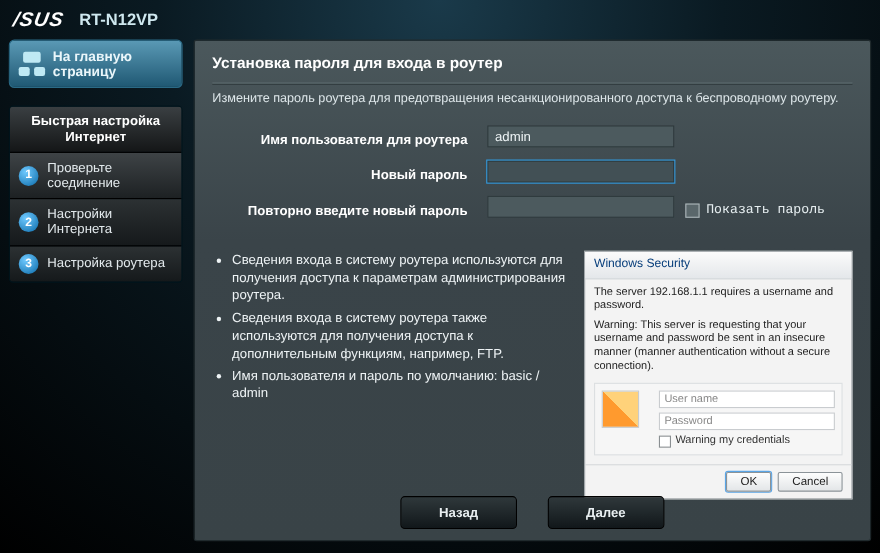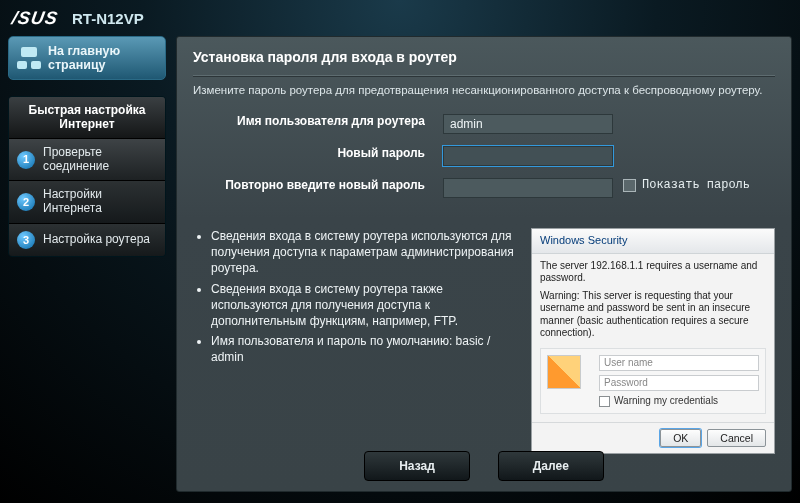--- a/index.html
+++ b/index.html
@@ -32,21 +32,21 @@
   .step.sel::after{ content:""; position:absolute; right:-9px; top:50%; transform:translateY(-50%); width:0;height:0;border-top:9px solid transparent;border-bottom:9px solid transparent;border-left:9px solid #2b3032; }
   .num{ width:18px;height:18px;border-radius:50%;display:flex;align-items:center;justify-content:center;font-size:11px;font-weight:bold;flex:0 0 18px; color:#fff;}
   .num.b{ background:radial-gradient(circle at 35% 30%, #6fc9ff, #0a6aa8); }
 
   .main{ flex:1; background:linear-gradient(#4b585c,#3a4449 40%,#394347); border:1px solid #202a2d; border-radius:3px; padding:12px 16px 6px; min-height:456px; position:relative; width:616px;}
   .title{ color:#fff; font-size:14px; font-weight:bold; }
   .hr{ height:1px; background:#5e6c70; margin:10px 0 8px; box-shadow:0 1px 0 #2c3538;}
   .intro{ font-size:11.5px; color:#dde6e9; }
 
   .form{ margin-top:18px; }
-  .row{ display:flex; align-items:flex-start; margin-bottom:12px; }
+  .row{ display:flex; align-items:flex-end; margin-bottom:12px; }
   .lab{ width:250px; text-align:right; color:#fff; font-weight:bold; font-size:12px; padding-right:18px;}
   .inp{ width:170px; background:#4c5a5e; border:1px solid #2d383b; color:#eef4f6; height:20px; padding:2px 6px; font-size:12px; }
   .inp.sel{ outline:1px solid #3399dd; background:#425055;}
   .showp{ display:flex; align-items:center; gap:6px; font-size:12px; color:#e6eef0; margin-left:10px;font-family:Liberation Mono, monospace;}
   .cb{ width:13px;height:13px;border:1px solid #aab5b8;background:#5a676b; }
 
   .lower{ display:flex; gap:16px; margin-top:30px; }
   .bul{ flex:1; font-size:12px; color:#eef3f5; line-height:1.35; }
   .bul ul{ padding-left:18px; }
   .bul li{ margin-bottom:4px; }
@@ -127,21 +127,21 @@
         <ul>
           <li>Сведения входа в систему роутера используются для получения доступа к параметрам администрирования роутера.</li>
           <li>Сведения входа в систему роутера также используются для получения доступа к дополнительным функциям, например, FTP.</li>
           <li>Имя пользователя и пароль по умолчанию: basic / admin</li>
         </ul>
       </div>
       <div class="wsec">
         <div class="wsec-h">Windows Security</div>
         <div class="wsec-b">
           <div>The server 192.168.1.1 requires a username and password.</div>
-          <div style="margin-top:5px">Warning: This server is requesting that your username and password be sent in an insecure manner (basic authentication requires a secure connection).</div>
+          <div style="margin-top:5px">Warning: This server is requesting that your username and password be sent in an insecure manner (manner authentication without a secure connection).</div>
           <div class="wcred">
             <div class="wthumb"></div>
             <div class="wfields">
               <div class="wfield">User name</div>
               <div class="wfield">Password</div>
               <label class="wrem">
                 <span class="cb2"></span>
                 <span>Warning my credentials</span>
               </label>
             </div>

